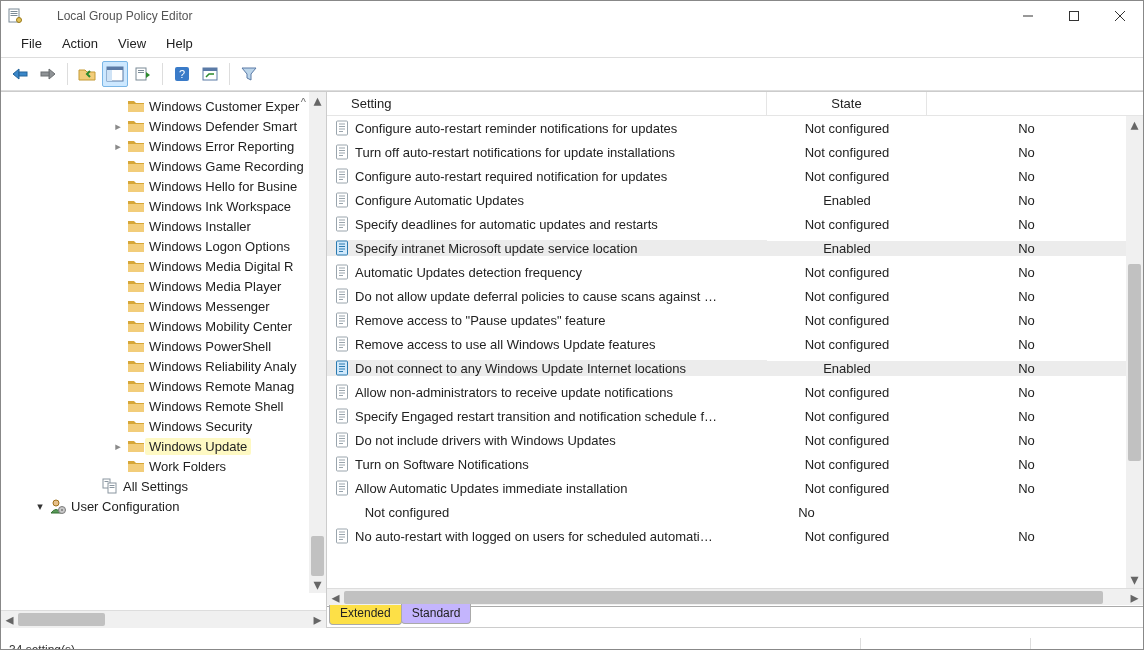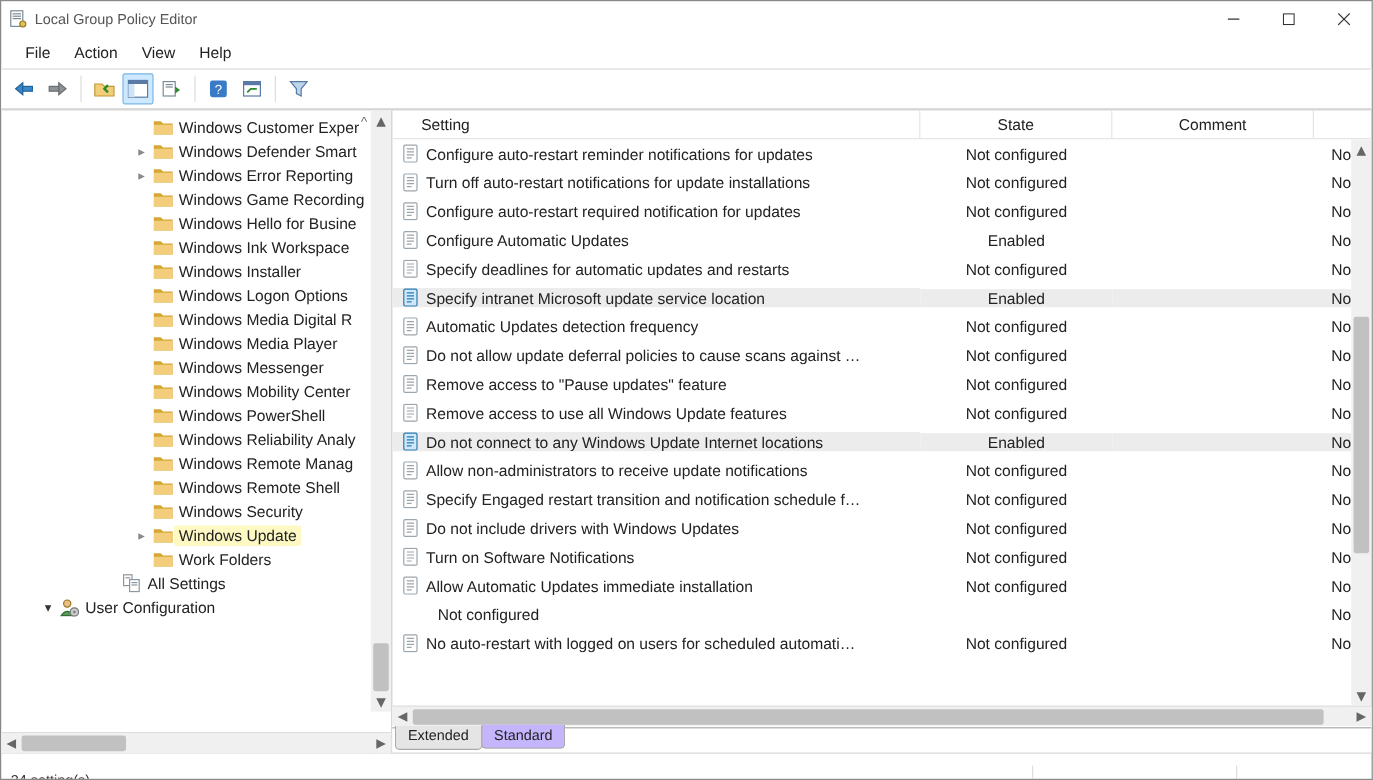--- a/index.html
+++ b/index.html
@@ -1,19 +1,19 @@
 <!DOCTYPE html>
 <html><head>
 <meta charset="utf-8">
 <style>
   * { box-sizing: border-box; font-family: "Segoe UI", Tahoma, sans-serif; }
   body { margin: 0; background: #fff; width: 1144px; height: 650px; border: 1px solid #888; overflow: hidden; position: relative; }
 
   
-  .title-bar { height: 30px; display: flex; align-items: center; padding: 0 0 0 6px; font-size: 12px; color: #555; }
+  .title-bar { height: 30px; display: flex; align-items: center; padding: 0 0 0 6px; font-size: 12px; color: #555; gap: 28px; }
   .title-bar .app-icon { width: 16px; height: 16px; margin-right: 6px; display: inline-flex; align-items: center; justify-content: center; }
   .title-bar .title-text { flex: 0 0 auto; }
   .title-bar .spacer { flex: 1 1 auto; }
   .win-btns { display: flex; height: 30px; }
   .win-btn { width: 46px; height: 30px; display: flex; align-items: center; justify-content: center; color: #555; }
 
   
   .menu-bar { height: 26px; display: flex; align-items: center; padding: 0 10px; font-size: 13px; color: #222; border-bottom: 1px solid transparent; }
   .menu-item { padding: 2px 10px; cursor: default; }
 
@@ -54,34 +54,34 @@
   .lh-state   { width: 160px; justify-content: center; }
   .lh-comment { flex: 1; justify-content: center; }
   .lh-scroll  { width: 17px; border-right: none; }
 
   .list-body { flex: 1; overflow: hidden; position: relative; }
   .list-rows { position: absolute; inset: 0 17px 0 0; }
   .list-row { display: flex; align-items: center; height: 24px; font-size: 13px; color: #222; }
   .lr-setting { width: 440px; display: flex; align-items: center; padding-left: 6px; overflow: hidden; white-space: nowrap; text-overflow: ellipsis; }
   .lr-setting .row-icon { width: 18px; flex: 0 0 18px; display: flex; align-items: center; justify-content: center; margin-right: 4px; }
   .lr-state   { width: 160px; text-align: center; }
-  .lr-comment { flex: 1; text-align: right; }
+  .lr-comment { flex: 1; text-align: center; }
   .list-row.enabled-row .lr-setting,
   .list-row.enabled-row .lr-state,
   .list-row.enabled-row .lr-comment { background: #ececec; }
   .lr-setting-text { overflow: hidden; text-overflow: ellipsis; white-space: nowrap; }
 
   .list-vscroll { position: absolute; top: 0; bottom: 0; right: 0; width: 17px; background: #f0f0f0; display: flex; flex-direction: column; }
 
   .list-hscroll { height: 17px; display: flex; align-items: center; background: #f0f0f0; border-top: 1px solid #ddd; }
 
   
   .tabs-row { height: 22px; display: flex; align-items: flex-start; padding-left: 2px; background: #fff; border-top: 1px solid #fff; position: relative; }
   .tab { height: 20px; padding: 1px 10px 0; font-size: 12px; color: #222; border: 1px solid #aaa; border-top: none; border-radius: 0 0 4px 4px; margin-right: -1px; background: #fff; position: relative; }
-  .tab.inactive { top: -1px; background: #e5e5e5; }
+  .tab.inactive { top: -1px; background: #fde047; }
   .tab.active { background: #c4b5fd; border-top: 0; top: -2px; padding-top: 2px; z-index: 2; }
   .tabs-row::before { content: ""; position: absolute; top: 0; left: 0; right: 0; height: 1px; background: #aaa; }
 
   
   .status-bar { height: 24px; border-top: 1px solid #ccc; display: flex; align-items: center; font-size: 12px; color: #333; }
   .status-cell { padding: 0 8px; height: 100%; display: flex; align-items: center; border-right: 1px solid #ddd; margin-top: 20px; }
   .status-cell.main { flex: 0 0 860px; border-right: 1px solid #ddd; }
   .status-cell.mid  { flex: 0 0 170px; }
   .status-cell.end  { flex: 1; border-right: none; }
 
@@ -451,21 +451,20 @@
           <div class="hsb-thumb"></div>
         </div>
       <div class="hsb-btn">▸</div>
     </div>
   </div>
 
   <div class="list-pane">
     <div class="list-header">
       <div class="lh-col lh-setting">Setting</div>
       <div class="lh-col lh-state">State</div>
-      <div class="lh-col lh-comment">Comment</div>
       <div class="lh-col lh-scroll"></div>
     </div>
     <div class="list-body">
       <div class="list-rows" id="list-rows">
           <div class="list-row">
             <div class="lr-setting">
               <span class="row-icon">
                 <svg width="14" height="16" viewBox="0 0 14 16">
                   <rect class="pg" x="1.5" y="1" width="11" height="14" rx="1"></rect>
                   <line class="ln" x1="4" y1="4" x2="10" y2="4"></line>

